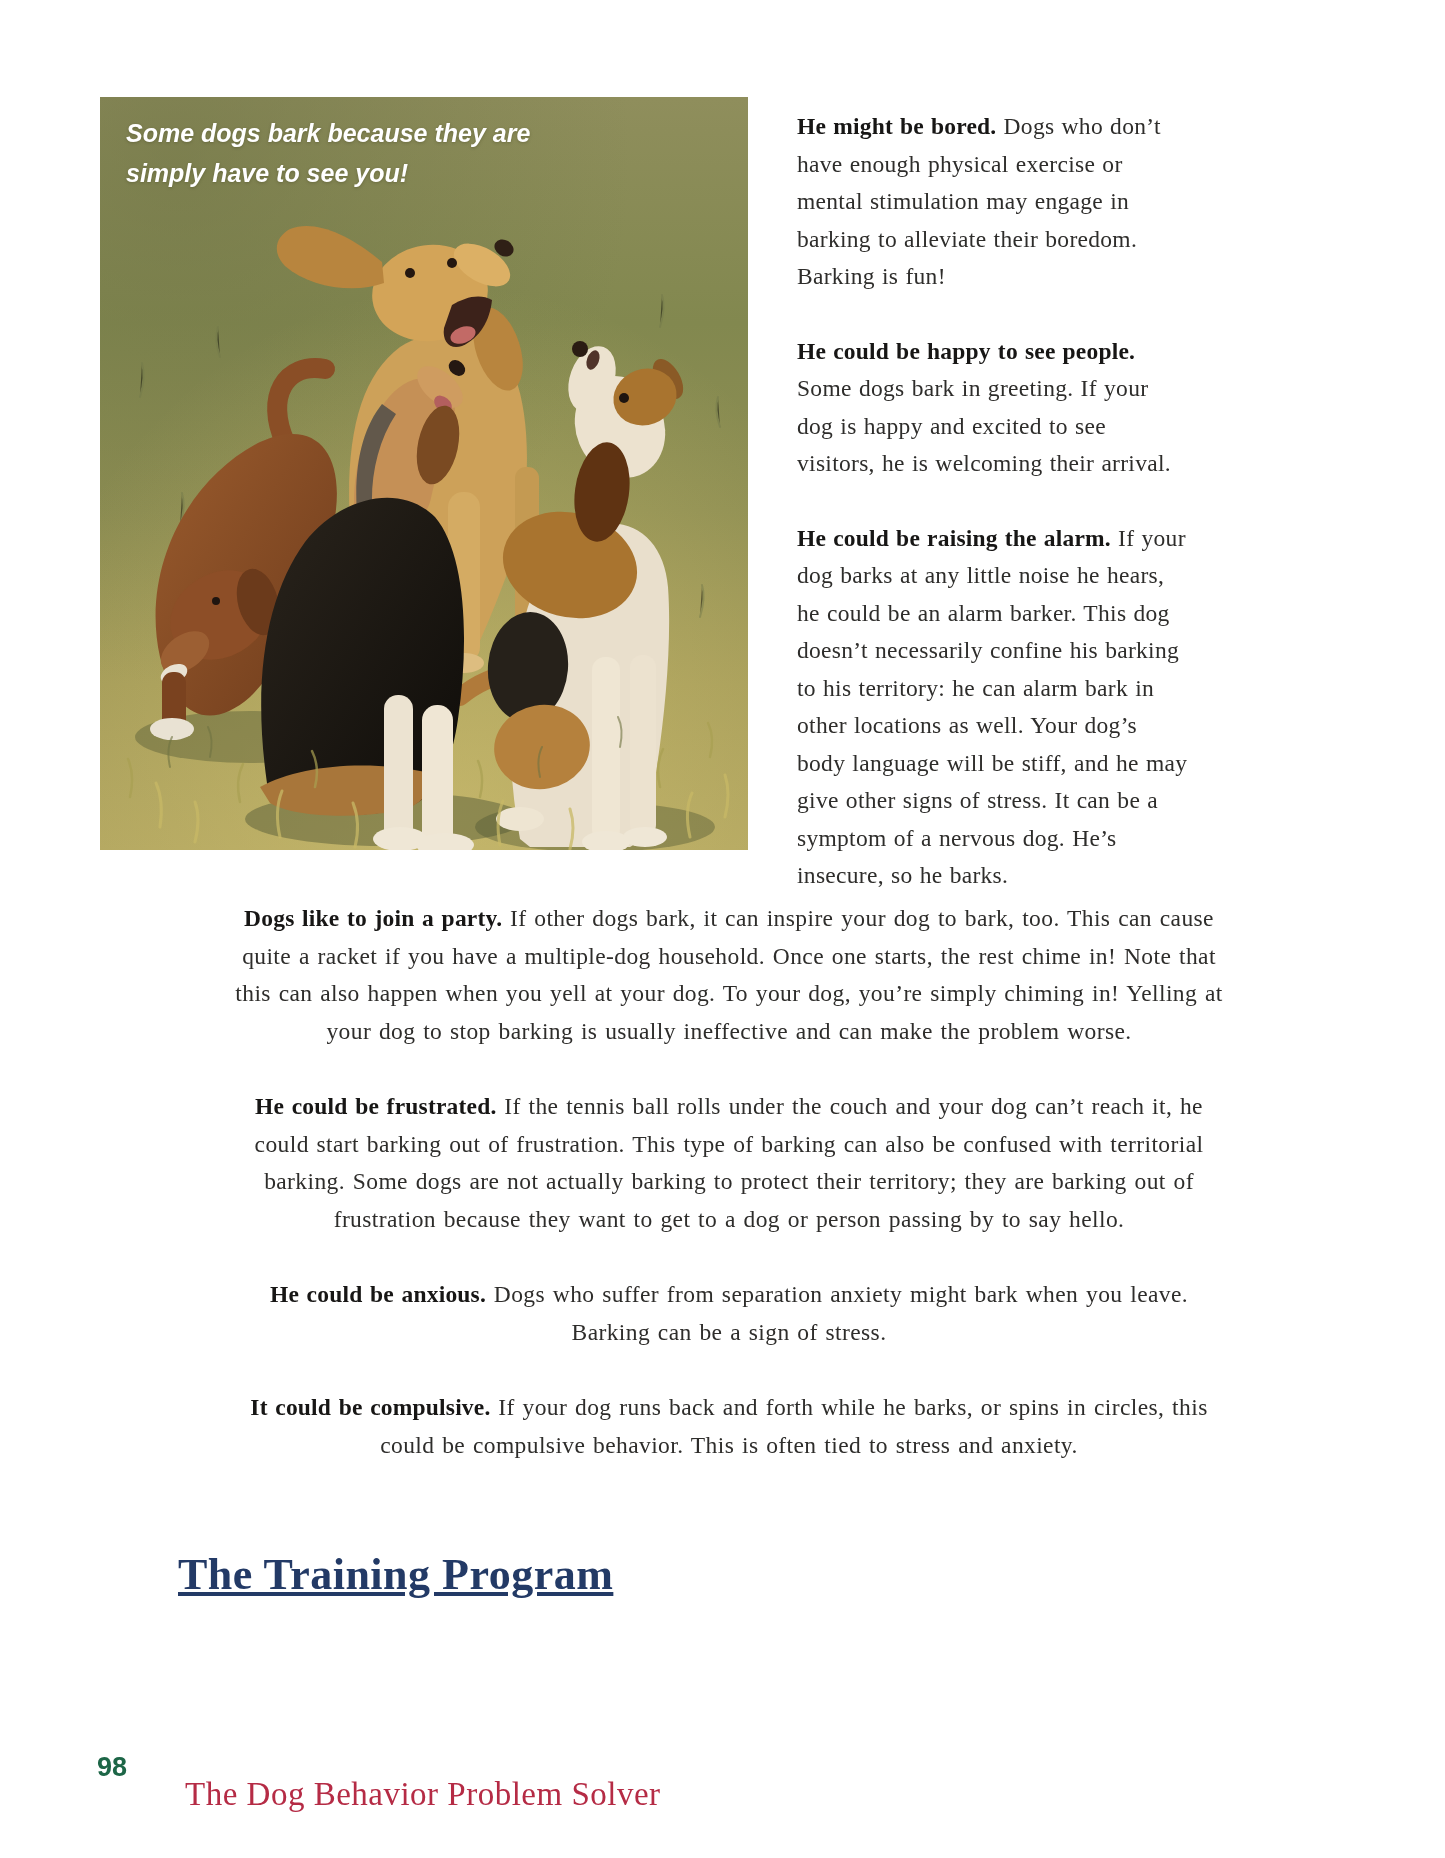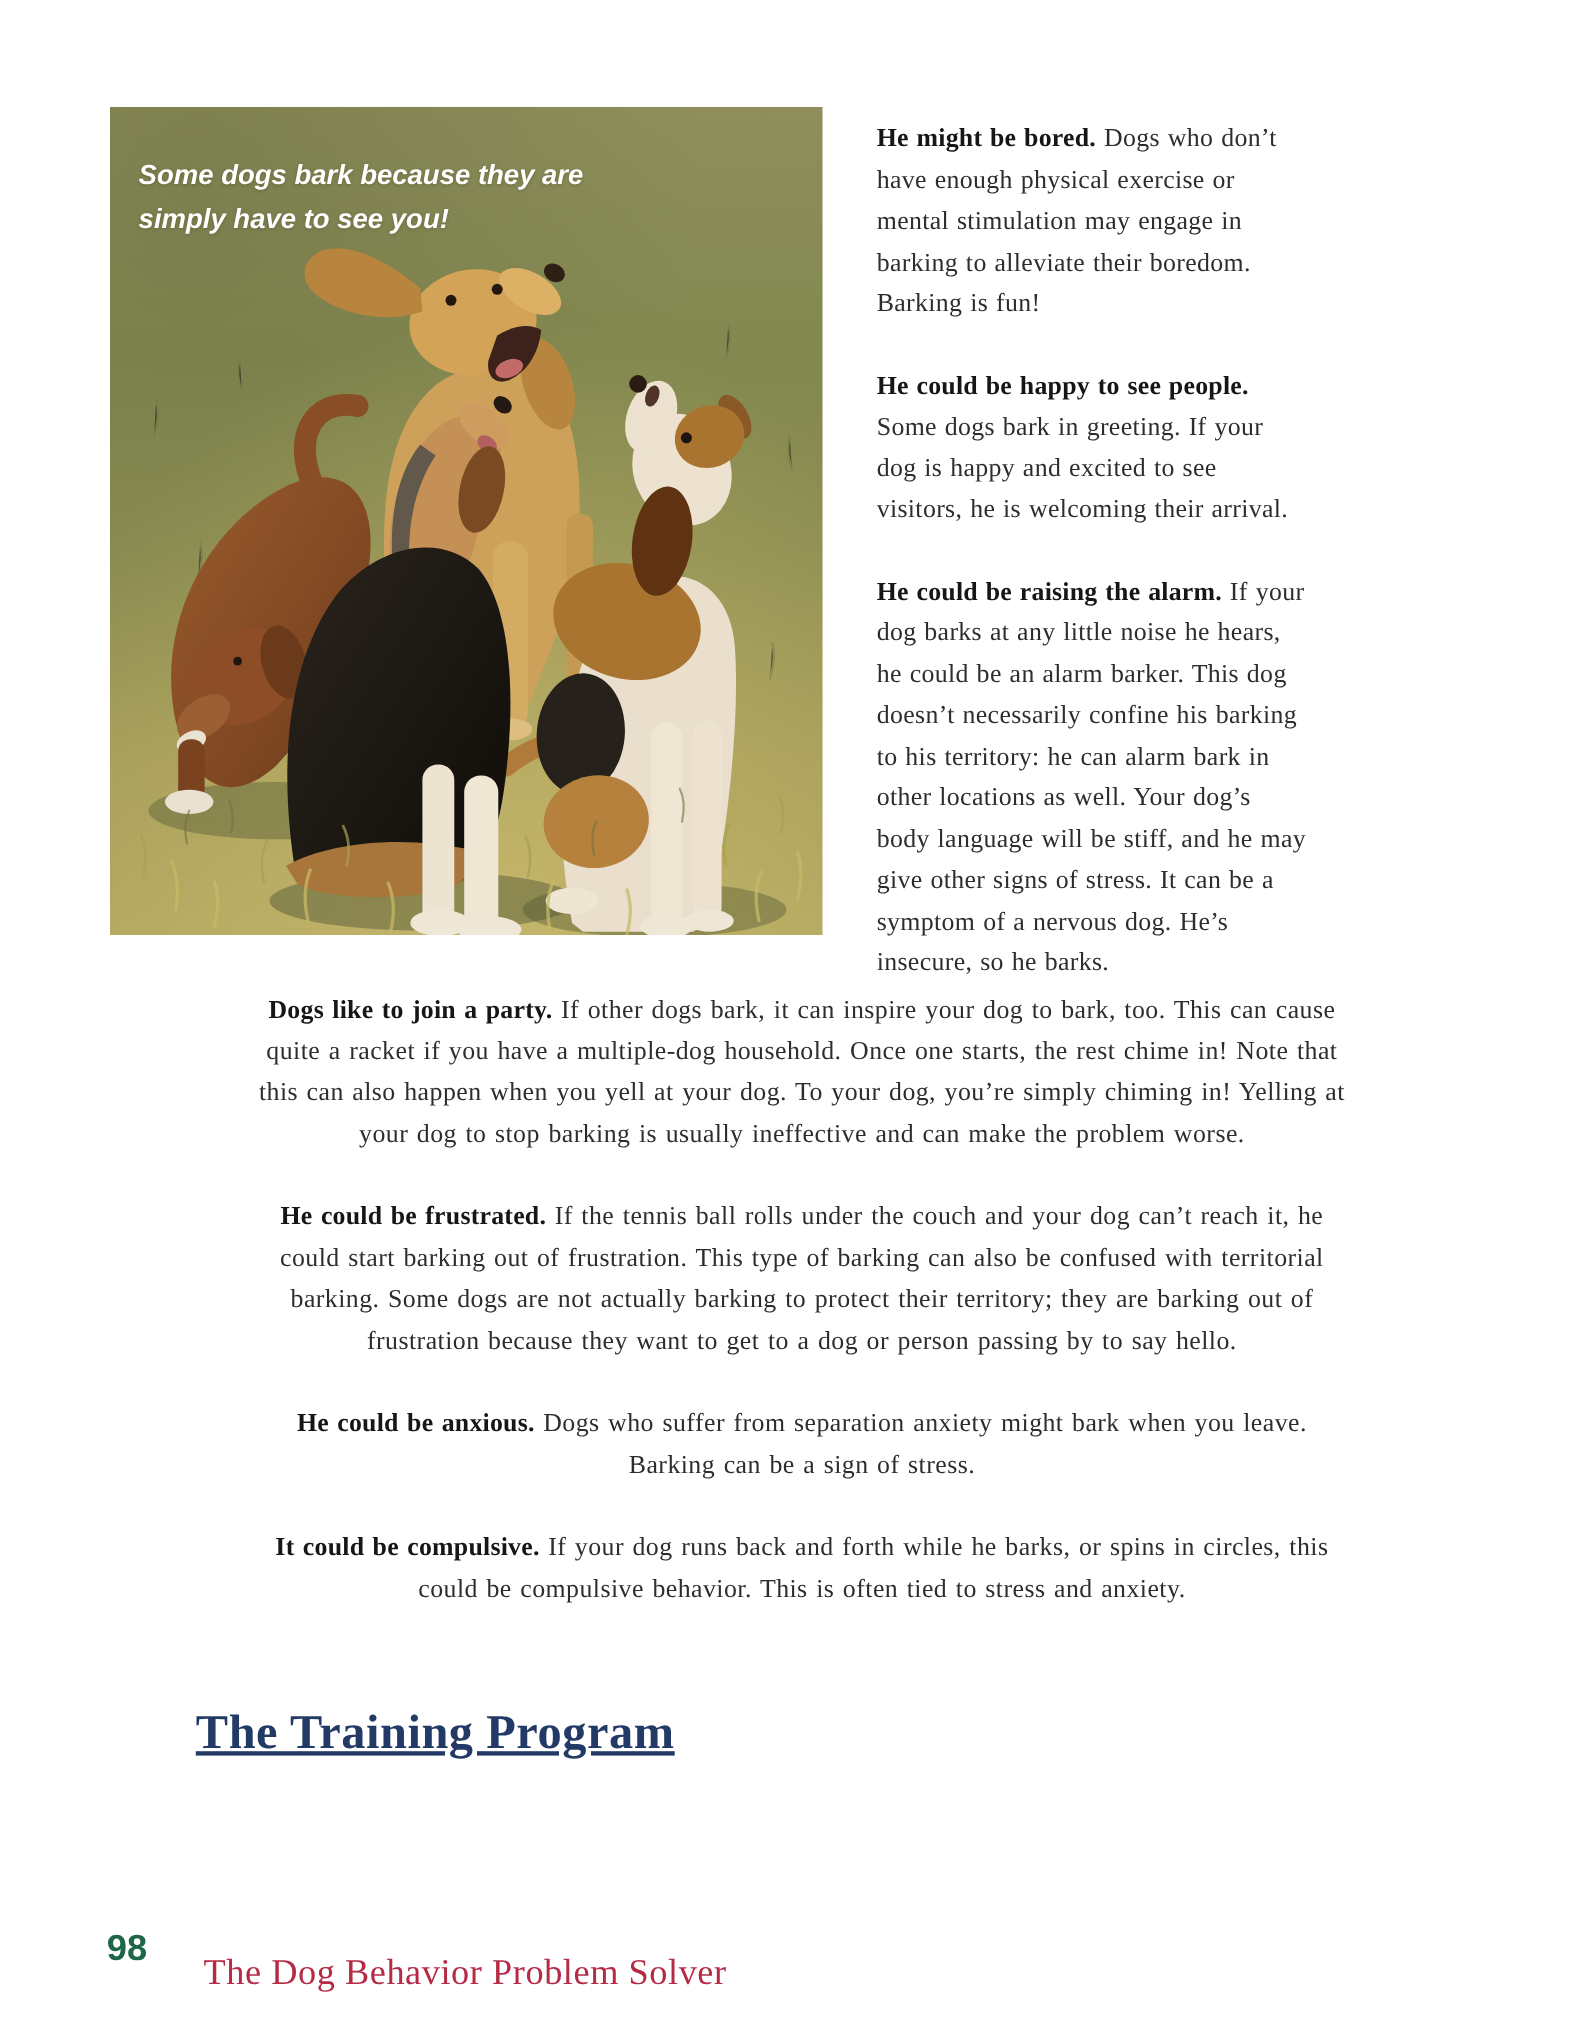--- a/index.html
+++ b/index.html
@@ -12,21 +12,21 @@
     overflow:hidden;
   }
 
   
   .photo{
     position:absolute;left:100px;top:97px;width:648px;height:753px;
     margin:0;overflow:hidden;
   }
   .photo svg{display:block;width:648px;height:753px;}
   .caption{
-    position:absolute;left:26px;top:42px;
+    position:absolute;left:26px;top:16px;
     font-family:"Liberation Sans","DejaVu Sans",sans-serif;
     font-style:italic;font-weight:600;
     font-size:25px;line-height:40px;color:#ffffff;
     text-shadow:0 1px 3px rgba(60,60,30,.35);
   }
 
   
   .col-right{
     position:absolute;left:797px;top:108px;width:392px;
     font-size:23.5px;line-height:37.5px;
@@ -53,21 +53,21 @@
     position:absolute;left:178px;top:1605px;width:1092px;margin:0;
     font-size:23.5px;line-height:38px;
     letter-spacing:.3px;word-spacing:1px;
   }
 
   
   .footer{position:absolute;left:0;top:1748px;width:1445px;height:44px;}
   .pagenum{
     position:absolute;left:97px;top:4px;
     font-family:"Liberation Sans","DejaVu Sans",sans-serif;
-    font-size:33px;font-weight:bold;
+    font-size:27px;font-weight:bold;
     color:var(--footer-green,#1d6647);
   }
   .booktitle{
     position:absolute;left:185px;top:0;
     font-size:33px;font-weight:500;
     color:var(--footer-red,#b52b45);
     letter-spacing:.5px;
     margin-top:28px;
   }
 </style>

